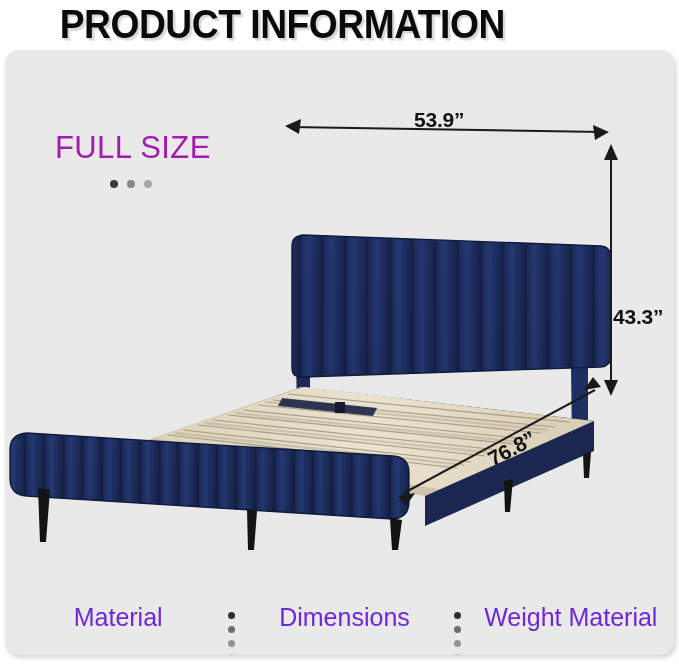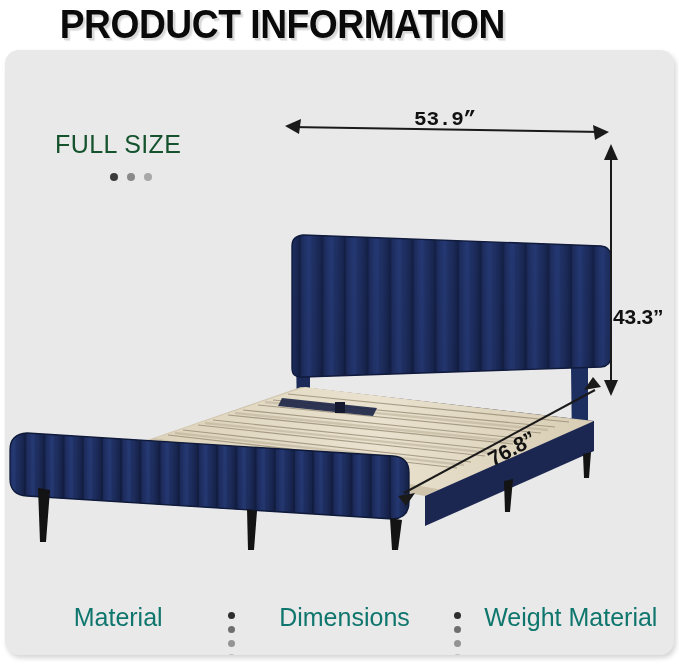--- a/index.html
+++ b/index.html
@@ -27,54 +27,54 @@
   #panel{
     position:absolute;left:5px;top:50px;width:669px;height:605px;
     background:#e9e9e9;border-radius:14px;
     box-shadow:2px 3px 5px rgba(0,0,0,.17);
     overflow:hidden;
   }
 
   
   #fullsize-block{position:absolute;left:50px;top:80px;width:180px;}
   #fullsize-label{
-    font-size:25px;font-weight:normal;color:#14532d;letter-spacing:.4px;
+    font-size:31px;font-weight:normal;color:#a21caf;letter-spacing:.4px;
     white-space:nowrap;
   }
   #fullsize-dots{margin-top:14px;margin-left:55px;display:flex;gap:9px;}
   #fullsize-dots i{width:8px;height:8px;border-radius:50%;display:block;}
   #fullsize-dots i:nth-child(1){background:#3b3b3b;}
   #fullsize-dots i:nth-child(2){background:#8a8a8a;}
   #fullsize-dots i:nth-child(3){background:#a8a8a8;}
 
   
   #bed-art{position:absolute;left:0;top:0;width:669px;height:605px;}
 
   
   .dim-label{
     position:absolute;font-size:21px;font-weight:bold;color:#111;
     white-space:nowrap;letter-spacing:-.2px;
   }
-  #dim-width-label{left:409px;top:58px;font-family:Liberation Mono, monospace;}
+  #dim-width-label{left:409px;top:58px;}
   #dim-height-label{left:608px;top:255px;text-align:center;}
   #dim-depth-label{
     left:479px;top:400px;
     transform:rotate(-28deg);transform-origin:left top;
   }
 
   
   #spec-row{
     position:absolute;left:5px;top:540px;width:669px;height:112px;
     display:flex;align-items:stretch;
   }
   .spec-col{
     flex:1 1 0;display:flex;flex-direction:column;
     align-items:center;justify-content:flex-start;padding-top:12px;
   }
-  .spec-head{font-size:25px;color:#0f766e;white-space:nowrap;line-height:30px;}
+  .spec-head{font-size:25px;color:#6d28d9;white-space:nowrap;line-height:30px;}
   .spec-div{
     width:10px;display:flex;flex-direction:column;align-items:center;
     gap:7px;padding-top:22px;
   }
   .spec-div i{width:7px;height:7px;border-radius:50%;display:block;}
   .spec-div i:nth-child(1){background:#2e2e2e;}
   .spec-div i:nth-child(2){background:#6e6e6e;}
   .spec-div i:nth-child(3){background:#949494;}
   .spec-div i:nth-child(4){background:#bdbdbd;}
   .spec-div i:nth-child(5){background:#d6d6d6;}

